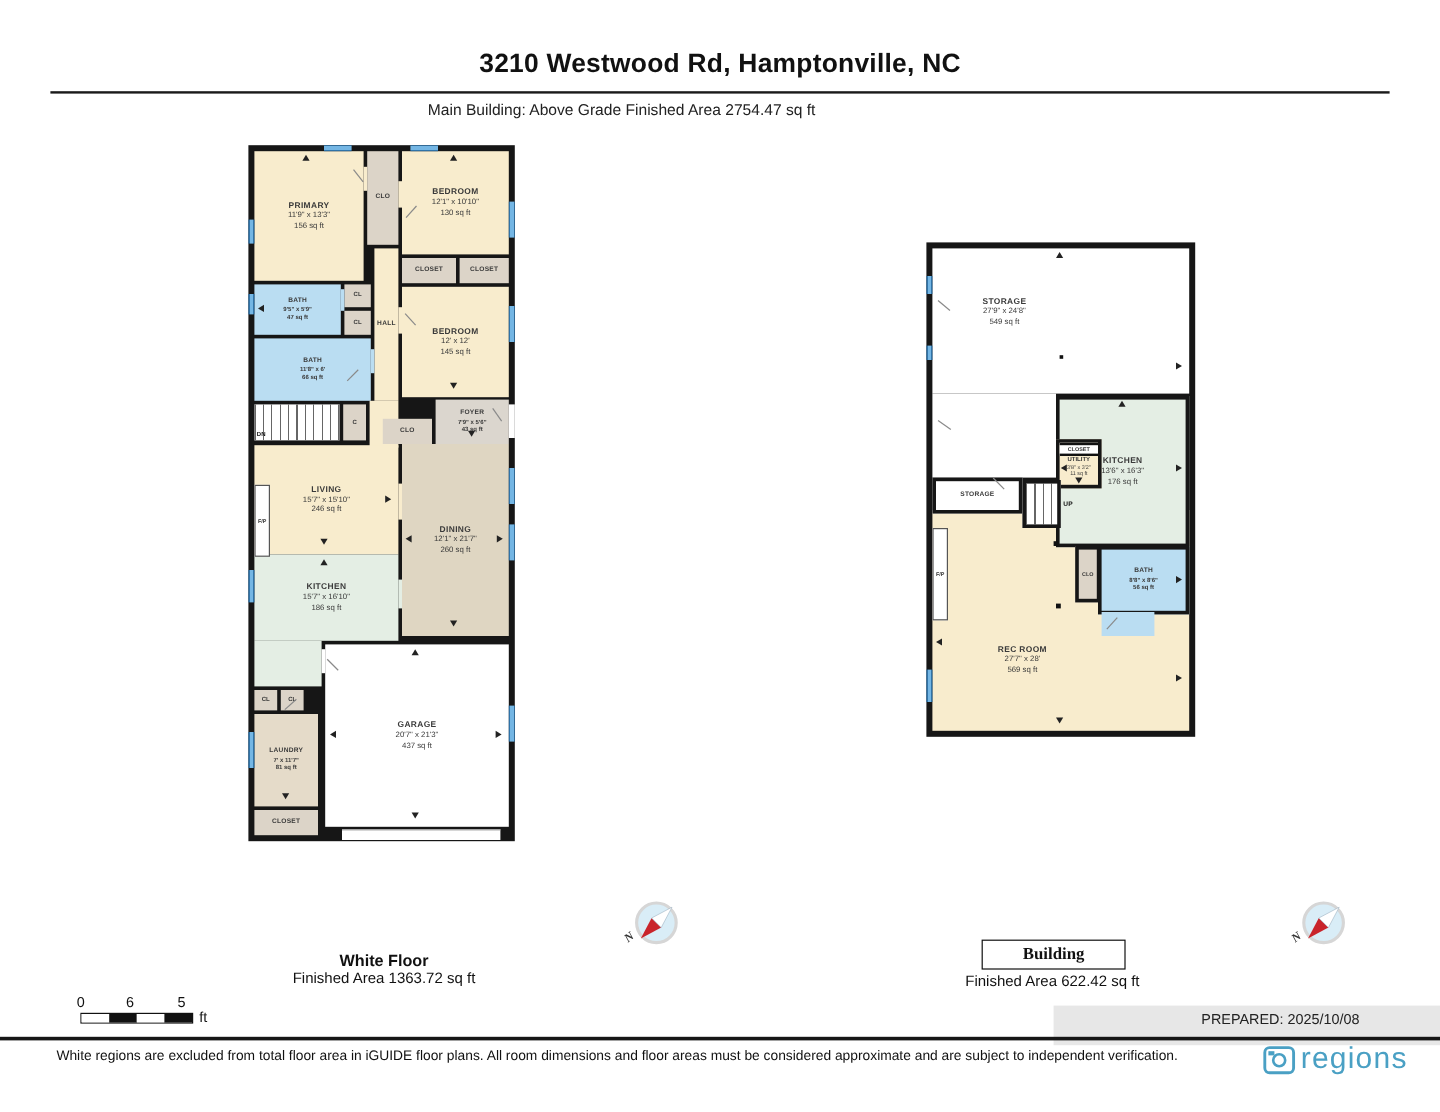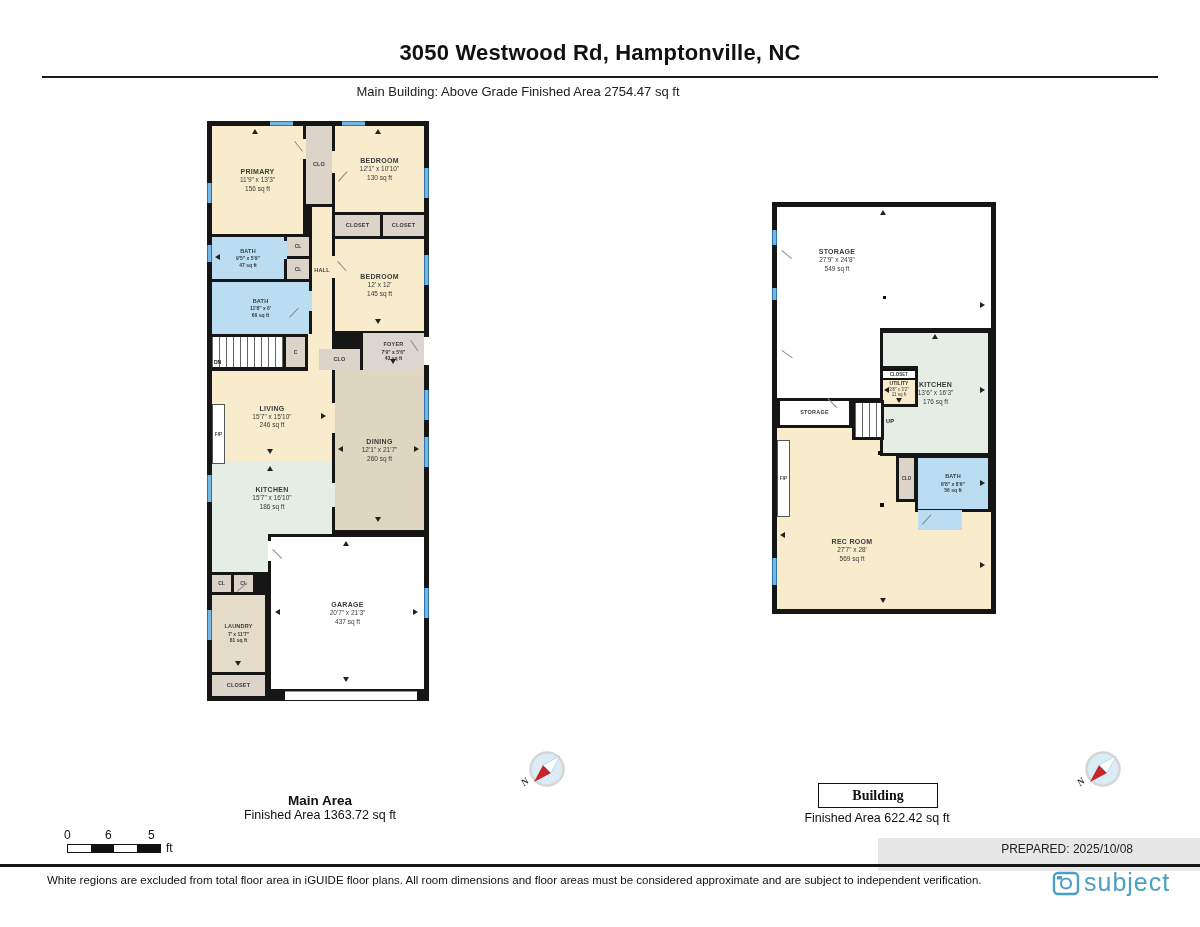--- a/index.html
+++ b/index.html
@@ -79,21 +79,21 @@
   .grayband{left:878px;top:838px;width:322px;height:33px;background:rgba(120,120,120,.18)}
   .prepared{left:900px;top:842px;width:233px;font-size:12px;text-align:right;color:#222}
   .hr2{left:0;top:864px;width:1200px;height:3px;background:#161616}
   .disclaimer{left:47px;top:874px;width:1000px;font-size:11.5px;color:#111}
   .logo{left:1052px;top:868px;display:flex;align-items:center;gap:4px;color:#4AA0C4}
   .logotext{font-size:25px;letter-spacing:1px;color:#4AA0C4}
 </style>
 </head>
 <body>
 
-<div class="abs ctr title">3050 Westwood Rd, Hamptonville, NC</div>
+<div class="abs ctr title">3210 Westwood Rd, Hamptonville, NC</div>
 <div class="abs hr1"></div>
 <div class="abs ctr subtitle">Main Building: Above Grade Finished Area 2754.47 sq ft</div>
 
 <div class="plan" style="left:207px;top:121px;width:222px;height:580px">
 
   <div class="rm cream" style="left:5px;top:5px;width:91px;height:108px">
     <span class="s1">PRIMARY</span>
     <span class="s2">11'9" x 13'3"</span>
     <span class="s2">156 sq ft</span>
   </div>
@@ -325,21 +325,21 @@
 <div class="abs" style="left:1084px;top:750px;width:40px;height:40px">
   <svg width="38" height="38" viewBox="0 0 38 38">
     <circle cx="19" cy="19" r="16.5" fill="#d9edf7" stroke="#d6d6d6" stroke-width="2.6"></circle>
     <polygon points="6,32 23,23 15,15" fill="#C9242B"></polygon>
     <polygon points="32,6 23,23 15,15" fill="#ffffff" stroke="#9fb4c2" stroke-width="0.5"></polygon>
   </svg>
   <span class="nlbl" style="left:-7px;top:26px">N</span>
 </div>
 
 <div class="abs ctr" style="left:207px;top:793px;width:226px">
-  <div class="floorname">Main Area</div>
+  <div class="floorname">White Floor</div>
   <div class="floorarea">Finished Area 1363.72 sq ft</div>
 </div>
 <div class="abs bsmtbox" style="left:818px;top:783px">
   <span>Building</span>
 </div>
 <div class="abs ctr floorarea" style="left:765px;top:811px;width:224px">Finished Area 622.42 sq ft</div>
 
 <div class="abs" style="left:64px;top:828px;width:160px;height:28px">
   <span class="scalenum" style="left:0;top:0">0</span>
   <span class="scalenum" style="left:41px;top:0">6</span>
@@ -356,14 +356,14 @@
 <div class="abs grayband"></div>
 <div class="abs prepared">PREPARED: 2025/10/08</div>
 <div class="abs hr2"></div>
 <div class="abs disclaimer">White regions are excluded from total floor area in iGUIDE floor plans. All room dimensions and floor areas must be considered approximate and are subject to independent verification.</div>
 <div class="abs logo">
   <svg width="28" height="26" viewBox="0 0 28 26">
     <rect x="2" y="3" width="24" height="21" rx="4" fill="none" stroke="#4AA0C4" stroke-width="2.4"></rect>
     <circle cx="14" cy="13.5" r="5" fill="none" stroke="#4AA0C4" stroke-width="2.2"></circle>
     <rect x="5" y="6" width="5" height="3.5" fill="#4AA0C4"></rect>
   </svg>
-  <span class="logotext">subject</span>
+  <span class="logotext">regions</span>
 </div>
 
 </body></html>

